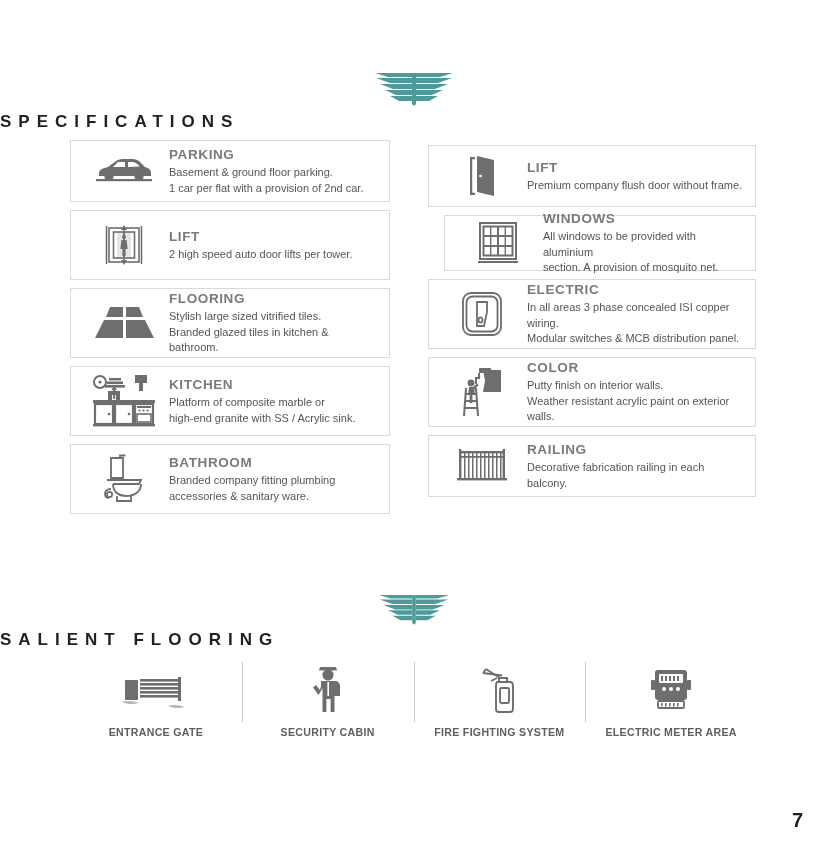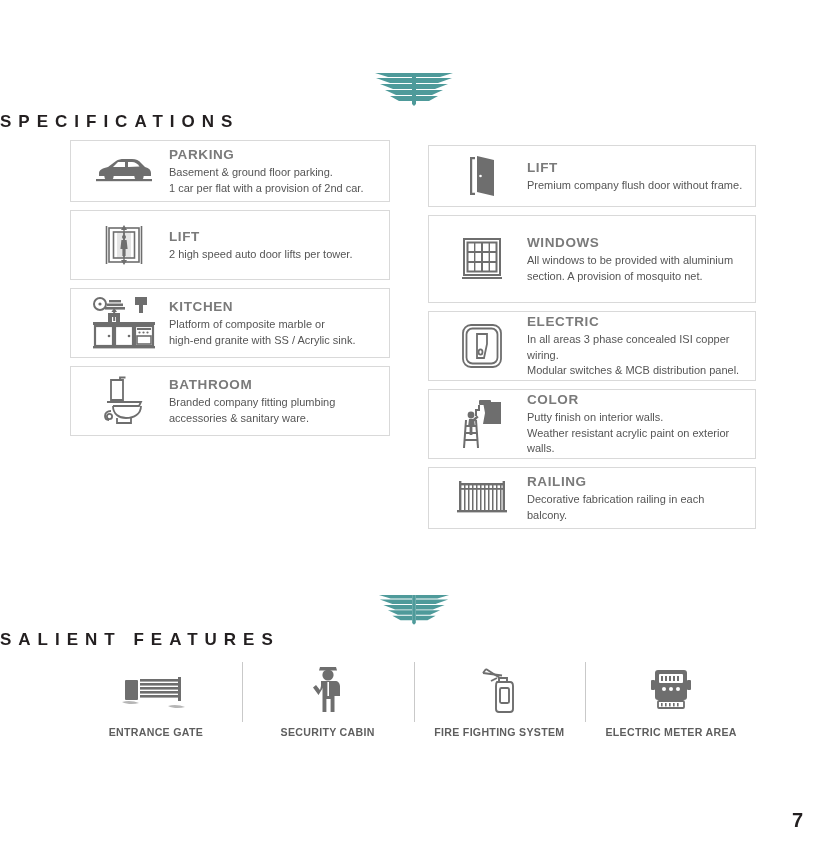--- a/index.html
+++ b/index.html
@@ -190,20 +190,37 @@
           <rect x="18.3" y="6" width="1.4" height="32"></rect>
         </g>
       </svg>
     </div>
     <div class="spec-text">
       <div class="spec-title">LIFT</div>
       <div class="spec-desc">2 high speed auto door lifts per tower.</div>
     </div>
   </div>
 
+  <div class="spec-card" style="height:70px;">
+    <div class="spec-icon">
+      <svg width="62" height="36" viewBox="0 0 62 36">
+        <g fill="#6e6e6e">
+          <path d="M17 2 L30 2 L30 12 L13 12 Z"></path>
+          <path d="M33 2 L46 2 L50 12 L33 12 Z"></path>
+          <path d="M11 15 L30 15 L30 33 L2 33 Z"></path>
+          <path d="M33 15 L52 15 L61 33 L33 33 Z"></path>
+        </g>
+      </svg>
+    </div>
+    <div class="spec-text">
+      <div class="spec-title">FLOORING</div>
+      <div class="spec-desc">Stylish large sized vitrified tiles.
+Branded glazed tiles in kitchen &amp; bathroom.</div>
+    </div>
+  </div>
 
   <div class="spec-card" style="height:70px;">
     <div class="spec-icon">
       <svg width="66" height="52" viewBox="0 0 66 52">
         <g fill="#6e6e6e">
 
           <circle cx="9" cy="7" r="6" fill="none" stroke="#6e6e6e" stroke-width="2"></circle>
           <circle cx="9" cy="7" r="1.6"></circle>
           <rect x="18" y="3" width="12" height="2.4"></rect>
           <rect x="16" y="6.5" width="16" height="2.6"></rect>
@@ -274,21 +291,21 @@
           <circle cx="14.5" cy="22" r="1.3" fill="#ffffff"></circle>
         </g>
       </svg>
     </div>
     <div class="spec-text">
       <div class="spec-title">LIFT</div>
       <div class="spec-desc">Premium company flush door without frame.</div>
     </div>
   </div>
 
-  <div class="spec-card" style="height:88px;">
+  <div class="spec-card" style="height:56px;margin-left:16px;">
     <div class="spec-icon">
       <svg width="46" height="46" viewBox="0 0 46 46">
         <g fill="none" stroke="#6e6e6e" stroke-width="2">
           <rect x="5" y="3" width="36" height="36"></rect>
           <rect x="8.5" y="6.5" width="29" height="29"></rect>
           <line x1="23" y1="6.5" x2="23" y2="35.5"></line>
           <line x1="8.5" y1="16" x2="37.5" y2="16"></line>
           <line x1="8.5" y1="26" x2="37.5" y2="26"></line>
           <line x1="15.7" y1="6.5" x2="15.7" y2="35.5" stroke-width="1.4"></line>
           <line x1="30.3" y1="6.5" x2="30.3" y2="35.5" stroke-width="1.4"></line>
@@ -393,21 +410,21 @@
       <path d="M96 26 L52 26 L24 16 L96 16 Z"></path>
       <path d="M96 14 L48 14 L22 6 L96 6 Z"></path>
       <path d="M104 62 L130 62 L148 52 L104 52 Z"></path>
       <path d="M104 50 L136 50 L158 40 L104 40 Z"></path>
       <path d="M104 38 L142 38 L168 28 L104 28 Z"></path>
       <path d="M104 26 L148 26 L176 16 L104 16 Z"></path>
       <path d="M104 14 L152 14 L178 6 L104 6 Z"></path>
       <path d="M96 6 L104 6 L104 68 L100 72 L96 68 Z"></path>
     </g>
   </svg>
-  <div class="section-title" style="font-size:17px;margin-top:5px;">SALIENT FEATURES</div>
+  <div class="section-title" style="font-size:17px;margin-top:5px;">SALIENT FLOORING</div>
 </div>
 
 <div class="features-strip">
 
   <div class="feature-item">
     <div class="feature-icon">
       <svg width="72" height="44" viewBox="0 0 72 44">
         <g fill="#6e6e6e">
           <rect x="5" y="10" width="13" height="20" rx="1"></rect>
           <rect x="20" y="9" width="40" height="2.6"></rect>

